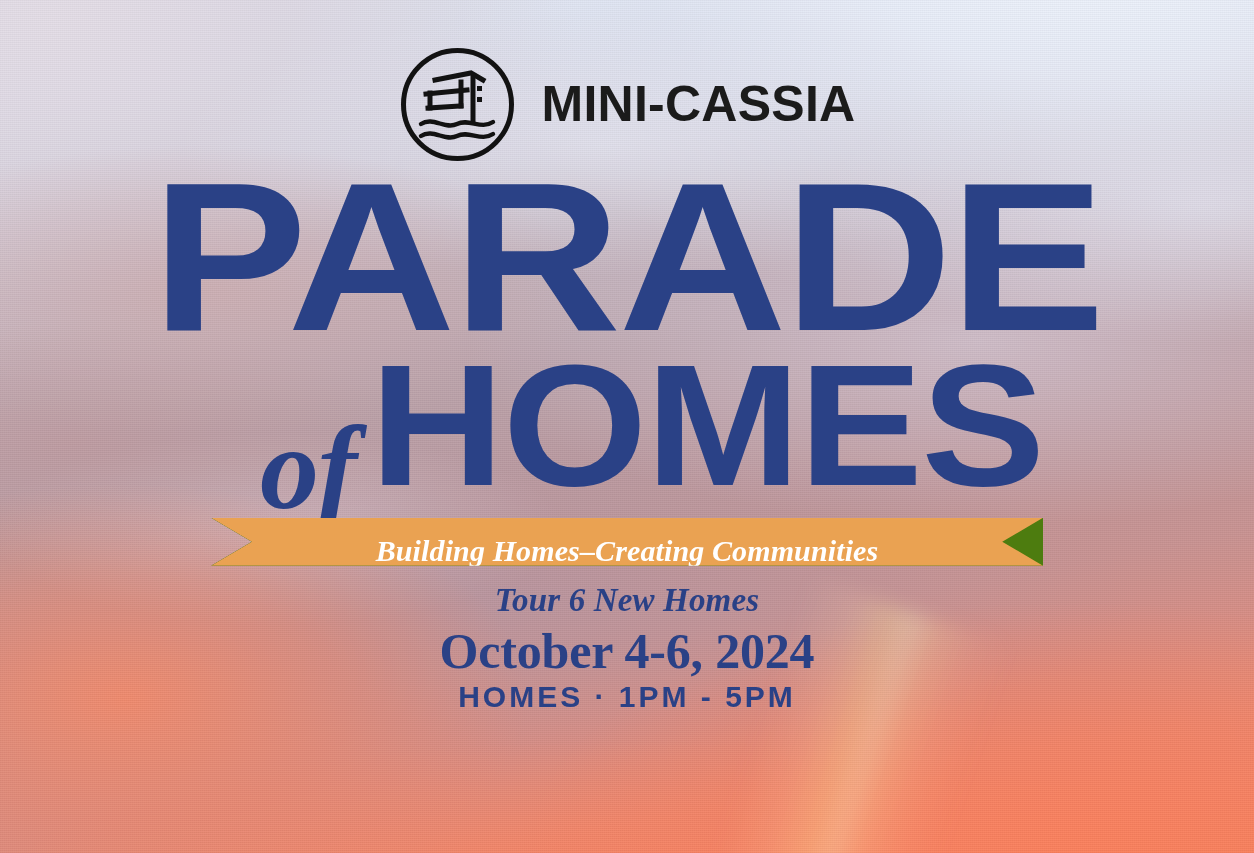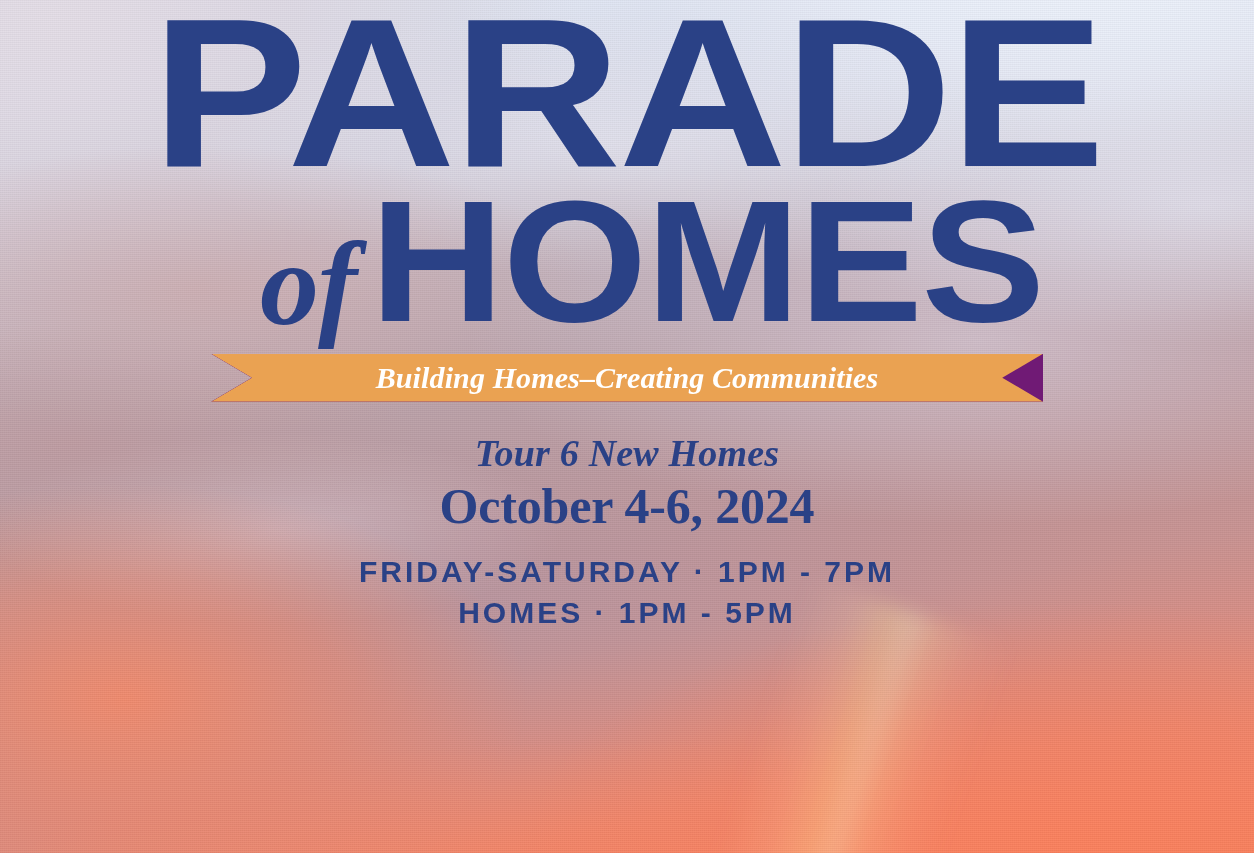--- a/index.html
+++ b/index.html
@@ -205,53 +205,53 @@
     white-space: nowrap;
   }
   .word-of {
     font-family: "Liberation Serif", "DejaVu Serif", serif;
     font-style: italic;
     font-weight: 700;
     font-size: 118px;
     line-height: 0.72;
     color: #2a4186;
     position: relative;
-    top: 0;
+    top: 20px;
     margin-right: 14px;
     letter-spacing: -0.01em;
   }
   .word-homes {
     font-family: "Liberation Sans Narrow", "Liberation Sans", sans-serif;
     font-weight: 700;
     font-size: 172px;
     line-height: 0.78;
     letter-spacing: -0.008em;
     color: #2a4186;
     transform: scaleX(1.08);
     transform-origin: left bottom;
   }
 
   
   .ribbon {
     position: relative;
     width: 832px;
     height: 48px;
     margin-top: 26px;
-    background: #701a75;
+    background: #4d7c0f;
     clip-path: polygon(
       0% 0%,
       100% 0%,
       100% 100%,
       0% 100%,
       0% 100%,
       4.9% 50%,
       0% 0%
     );
     display: flex;
-    align-items: center;
+    align-items: flex-end;
     justify-content: center;
   }
   .ribbon-inner {
     position: absolute;
     inset: 0;
     background: #eaa252;
     clip-path: polygon(
       0% 0%, 100% 0%, 95.1% 50%, 100% 100%,
       0% 100%, 4.9% 50%
     );
@@ -267,24 +267,24 @@
     color: #ffffff;
     line-height: 1;
     white-space: nowrap;
   }
 
   
   .tour-line {
     font-family: "Liberation Serif", "DejaVu Serif", serif;
     font-style: italic;
     font-weight: 700;
-    font-size: 38px;
+    font-size: 33px;
     letter-spacing: 0.005em;
     color: #2a4186;
-    margin-top: 32px;
+    margin-top: 18px;
     line-height: 1;
     white-space: nowrap;
   }
   .date-line {
     font-family: "Liberation Serif", "DejaVu Serif", serif;
     font-weight: 700;
     font-size: 50px;
     letter-spacing: -0.004em;
     color: #2a4186;
     margin-top: 9px;
@@ -312,35 +312,63 @@
   <div class="sky-topleft"></div>
   <div class="cloud-b"></div>
   <div class="cloud-a"></div>
   <div class="haze-mid"></div>
   <div class="glow-warm"></div>
   <div class="rainbow"></div>
   <div class="grain"></div>
 
   <div class="content">
 
+    <div class="brand-lockup">
+      <svg class="brand-mark" width="117" height="117" viewBox="0 0 117 117">
+        <circle cx="58.5" cy="58.5" r="54" fill="none" stroke="#121212" stroke-width="5"></circle>
+        <g fill="none" stroke="#121212" stroke-width="5" stroke-linecap="square">
+
+          <path d="M36 34 L72 27 L84 34"></path>
+
+          <path d="M74 32 L74 75"></path>
+
+          <path d="M62 36 L62 60"></path>
+
+          <path d="M27 48 L68 44"></path>
+
+          <path d="M31 47 L31 62"></path>
+
+          <path d="M29 62 L62 60"></path>
+        </g>
+        <g fill="#121212">
+          <rect x="78" y="40" width="5" height="5"></rect>
+          <rect x="78" y="51" width="5" height="5"></rect>
+        </g>
+
+        <g fill="none" stroke="#121212" stroke-width="4.4" stroke-linecap="round">
+          <path d="M22 78 C34 70, 46 84, 58 78 C70 72, 82 84, 94 76"></path>
+          <path d="M22 90 C34 82, 46 96, 58 90 C70 84, 82 96, 94 88"></path>
+        </g>
+      </svg>
+      <div class="brand-wordmark">MINI-CASSIA</div>
+    </div>
 
     <div class="headline-parade">PARADE</div>
 
     <div class="headline-homes-row">
       <span class="word-of">of</span>
       <span class="word-homes">HOMES</span>
     </div>
 
     <div class="ribbon">
       <div class="ribbon-inner"></div>
       <div class="ribbon-text">Building Homes–Creating Communities</div>
     </div>
 
     <div class="tour-line">Tour 6 New Homes</div>
 
     <div class="date-line">October 4-6, 2024</div>
 
-    <div class="hours-line first">FRIDAY-SATURDAY · 1PM - 7PM</div>
 
     <div class="hours-line">HOMES · 1PM - 5PM</div>
 
   </div>
 </div>
 
 </body></html>

